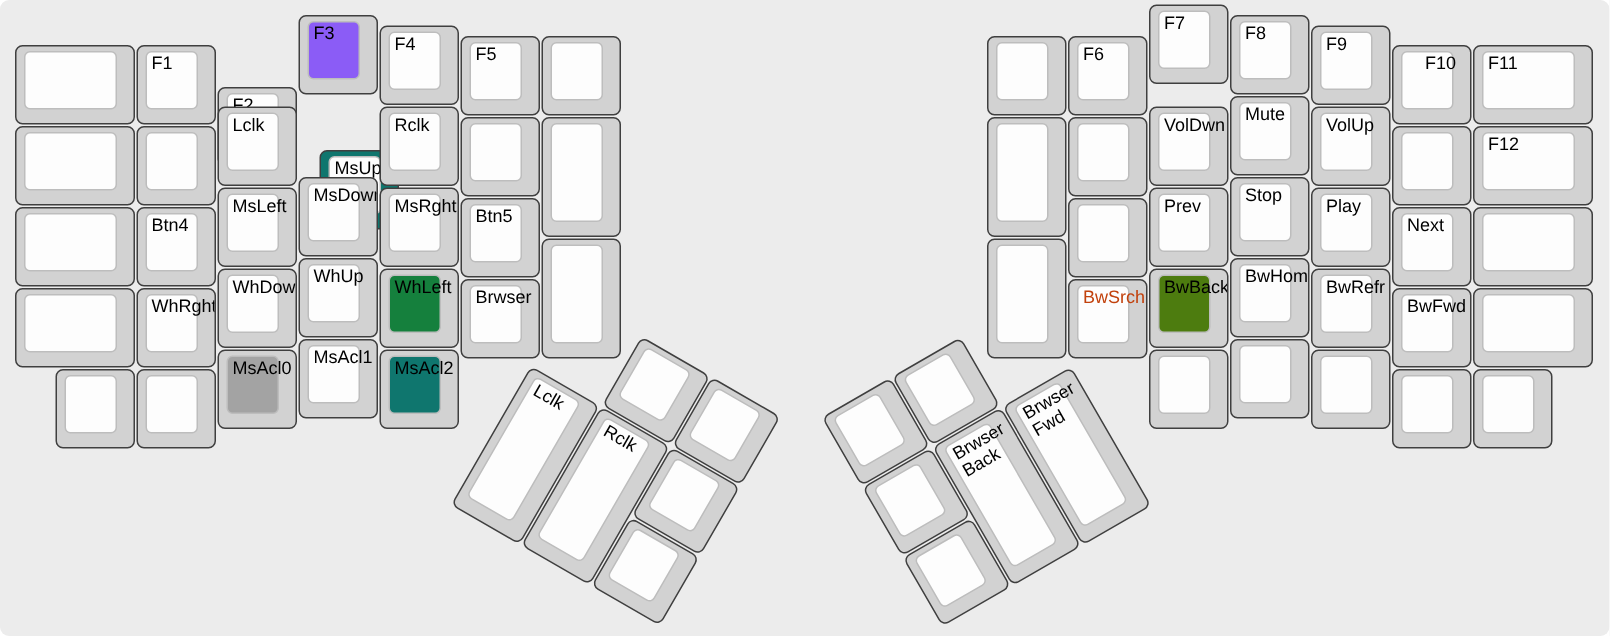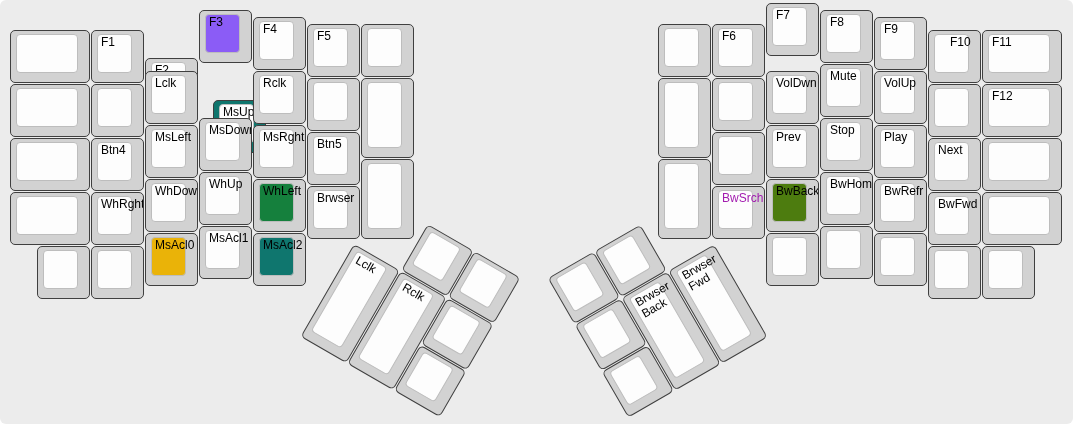--- a/index.html
+++ b/index.html
@@ -111,21 +111,21 @@
         <div class="key-top" style="background: rgb(253, 253, 253); border-color: rgb(189, 189, 189);">
           <span class="key-label" style="color: rgb(0, 0, 0); text-align: right;">MsLeft</span>
         </div>
       </div>
       <div class="key" style="left: 145px; top: 178.75px; width: 53px; height: 53px; background: rgb(210, 210, 210); border-color: rgb(63, 63, 63);">
         <div class="key-top" style="background: rgb(253, 253, 253); border-color: rgb(189, 189, 189);">
           <span class="key-label" style="color: rgb(0, 0, 0);">WhDown</span>
         </div>
       </div>
       <div class="key" style="left: 145px; top: 232.75px; width: 53px; height: 53px; background: rgb(210, 210, 210); border-color: rgb(63, 63, 63);">
-        <div class="key-top" style="background: #eab308; border-color: rgb(189, 189, 189);">
+        <div class="key-top" style="background: #a3a3a3; border-color: rgb(189, 189, 189);">
           <span class="key-label" style="color: rgb(0, 0, 0);">MsAcl0</span>
         </div>
       </div>
       <div class="key" style="left: 199px; top: 10px; width: 53px; height: 53px; background: rgb(210, 210, 210); border-color: rgb(63, 63, 63);">
         <div class="key-top" style="background: #8b5cf6; border-color: rgb(189, 189, 189);">
           <span class="key-label" style="color: rgb(0, 0, 0);">F3</span>
         </div>
       </div>
       <div class="key" style="left: 213px; top: 64px; width: 53px; height: 53px; background: #0f766e; border-color: rgb(63, 63, 63); margin-top: 36px;">
         <div class="key-top" style="background: rgb(253, 253, 253); border-color: rgb(189, 189, 189);">
@@ -234,21 +234,21 @@
           <span class="key-label" style="color: rgb(0, 0, 0);"></span>
         </div>
       </div>
       <div class="key" style="left: 712px; top: 131.5px; width: 53px; height: 53px; background: rgb(210, 210, 210); border-color: rgb(63, 63, 63);">
         <div class="key-top" style="background: rgb(253, 253, 253); border-color: rgb(189, 189, 189);">
           <span class="key-label" style="color: rgb(0, 0, 0);"></span>
         </div>
       </div>
       <div class="key" style="left: 712px; top: 185.5px; width: 53px; height: 53px; background: rgb(210, 210, 210); border-color: rgb(63, 63, 63);">
         <div class="key-top" style="background: rgb(253, 253, 253); border-color: rgb(189, 189, 189);">
-          <span class="key-label" style="color: #a21caf;">BwSrch</span>
+          <span class="key-label" style="color: #c2410c;">BwSrch</span>
         </div>
       </div>
       <div class="key" style="left: 766px; top: 3px; width: 53px; height: 53px; background: rgb(210, 210, 210); border-color: rgb(63, 63, 63);">
         <div class="key-top" style="background: rgb(253, 253, 253); border-color: rgb(189, 189, 189);">
           <span class="key-label" style="color: rgb(0, 0, 0);">F7</span>
         </div>
       </div>
       <div class="key" style="left: 766px; top: 70.75px; width: 53px; height: 53px; background: rgb(210, 210, 210); border-color: rgb(63, 63, 63);">
         <div class="key-top" style="background: rgb(253, 253, 253); border-color: rgb(189, 189, 189);">
           <span class="key-label" style="color: rgb(0, 0, 0);">VolDwn</span>

